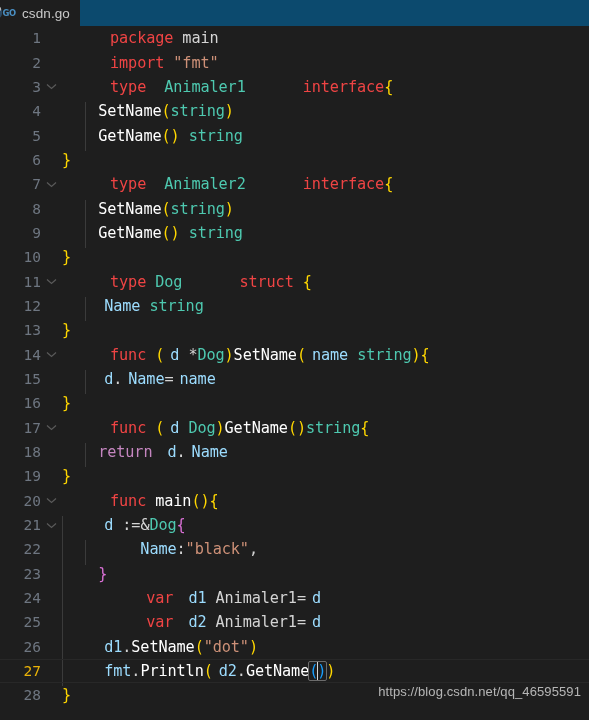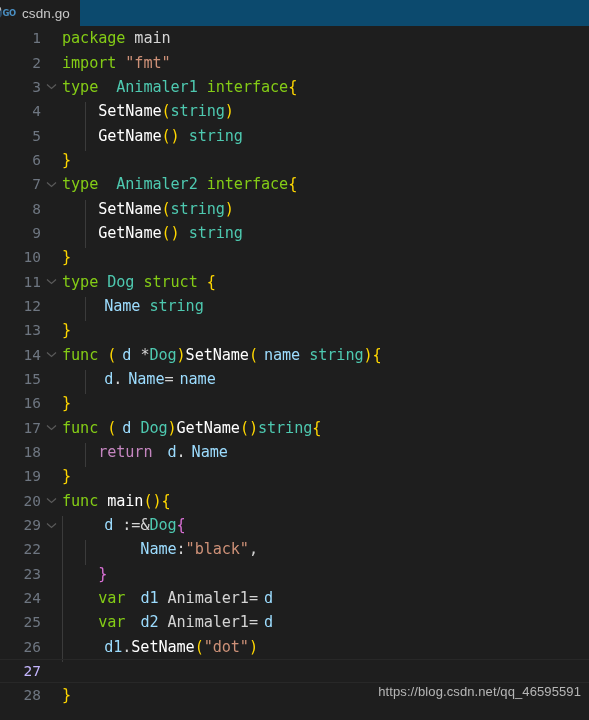--- a/index.html
+++ b/index.html
@@ -83,21 +83,21 @@
 
   .gutter {
     width: 41px;
     flex: 0 0 41px;
     text-align: right;
     font-family: "DejaVu Sans Mono", monospace;
     font-size: 14.5px;
     color: #6e7681;
     user-select: none;
   }
-  .line.active .gutter { color: #c4b5fd; }
+  .line.active .gutter { color: #eab308; }
 
   .fold {
     width: 21px;
     flex: 0 0 21px;
     text-align: center;
     color: #5a5a5a;
     font-size: 10px;
     line-height: 1;
     position: relative;
     user-select: none;
@@ -119,21 +119,21 @@
     position: absolute;
     top: 0;
     width: 1px;
     height: 24.35px;
     background: #3b3b3b;
   }
   .iguide.g1 { left: 0px; }
   .iguide.g2 { left: 23px; }
 
   
-  .kw   { color: #84cc16; }   
+  .kw   { color: #ef4444; margin-left: 48px; }   
   .kw2  { color: #c586c0; }   
   .typ  { color: #4ec9b0; }   
   .fn   { color: #ffffff; }   
   .var  { color: #9cdcfe; margin-left: 6px; }   
   .str  { color: #ce9178; }   
   .p1   { color: #ffd700; }   
   .p2   { color: #da70d6; }   
   .p3   { color: #179fff; }   
   .pl   { color: #d4d4d4; }   
   .op   { color: #d4d4d4; }
@@ -331,21 +331,21 @@
     <span class="gutter">20</span>
     <span class="fold">
       <svg width="11" height="7" viewBox="0 0 11 7">
           <path d="M1 1.5 L5.5 5.5 L10 1.5" fill="none" stroke="#5a5a5a" stroke-width="1.2"></path>
         </svg>
     </span>
     <span class="code"><span class="kw">func</span> <span class="fn">main</span><span class="p1">()</span><span class="p1">{</span></span>
   </div>
 
   <div class="line">
-    <span class="gutter">29</span>
+    <span class="gutter">21</span>
     <span class="fold">
       <svg width="11" height="7" viewBox="0 0 11 7">
           <path d="M1 1.5 L5.5 5.5 L10 1.5" fill="none" stroke="#5a5a5a" stroke-width="1.2"></path>
         </svg>
     </span>
     <span class="code"><span class="iguide g1"></span>    <span class="var">d</span> <span class="op">:=</span><span class="op">&amp;</span><span class="typ">Dog</span><span class="p2">{</span></span>
   </div>
 
   <div class="line">
     <span class="gutter">22</span>
@@ -373,20 +373,21 @@
 
   <div class="line">
     <span class="gutter">26</span>
     <span class="fold"></span>
     <span class="code"><span class="iguide g1"></span>    <span class="var">d1</span><span class="pl">.</span><span class="fn">SetName</span><span class="p1">(</span><span class="str">"dot"</span><span class="p1">)</span></span>
   </div>
 
   <div class="line active">
     <span class="gutter">27</span>
     <span class="fold"></span>
+    <span class="code"><span class="iguide g1"></span>    <span class="var">fmt</span><span class="pl">.</span><span class="fn">Println</span><span class="p1">(</span><span class="var">d2</span><span class="pl">.</span><span class="fn">GetName</span><span class="bmatch"><span class="p3">(</span><span class="caret"></span><span class="p3">)</span></span><span class="p1">)</span></span>
   </div>
 
   <div class="line">
     <span class="gutter">28</span>
     <span class="fold"></span>
     <span class="code"><span class="p1">}</span></span>
   </div>
 
   <div id="watermark">https://blog.csdn.net/qq_46595591</div>
 </div>

